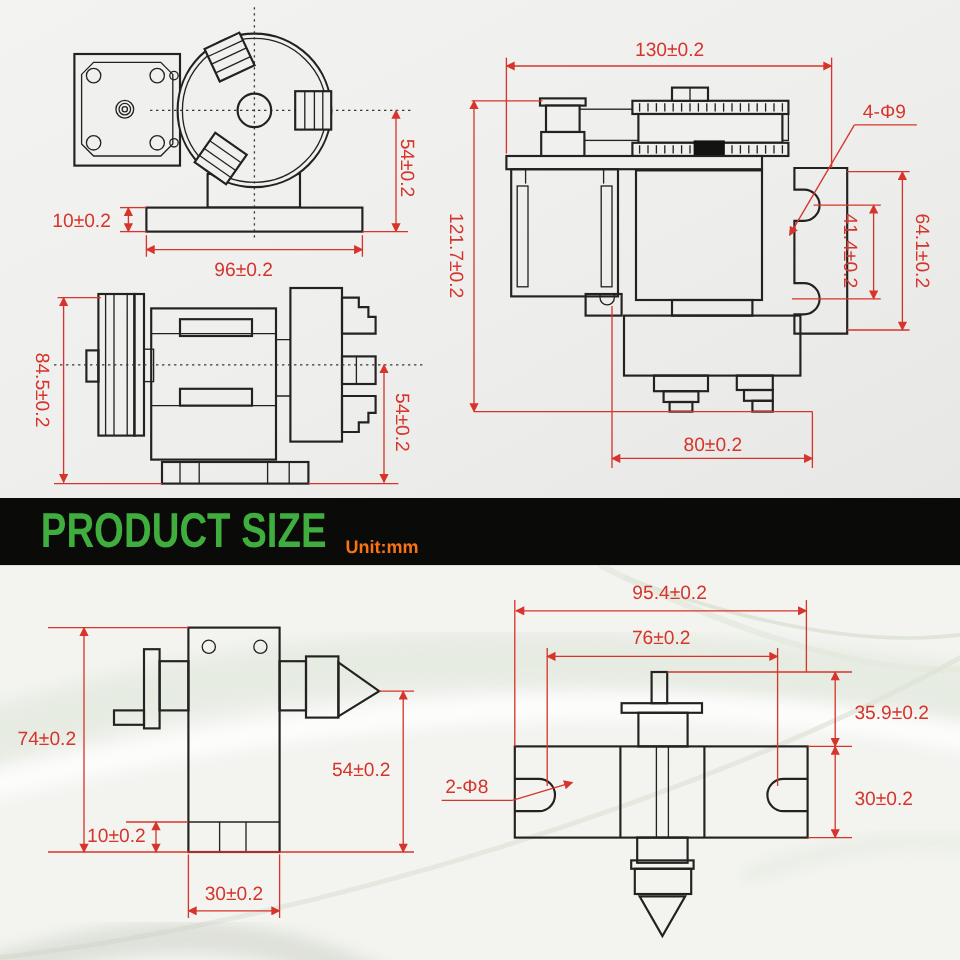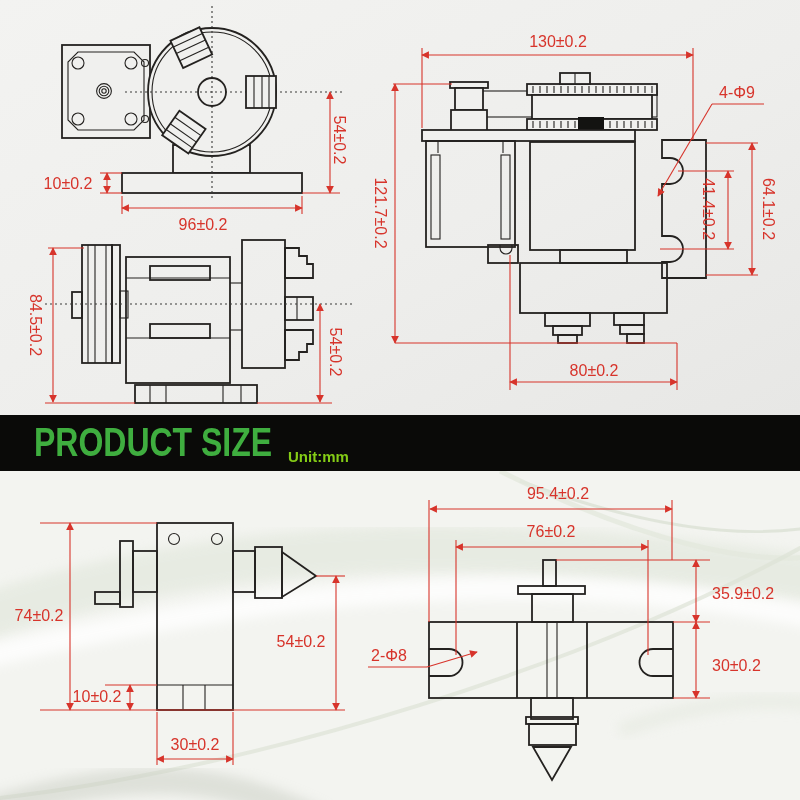--- a/index.html
+++ b/index.html
@@ -3,21 +3,21 @@
 <meta charset="utf-8">
 <style>
   html,body{margin:0;padding:0;background:#dcdcda;}
   #page{position:relative;width:800px;height:800px;overflow:hidden;
         font-family:"Liberation Sans",sans-serif;background:#efefed;}
   #top-svg{position:absolute;left:0;top:0;}
   #banner{position:absolute;left:0;top:415px;width:800px;height:56px;background:#0a0a08;}
   #banner .title{position:absolute;left:34px;top:4px;display:inline-block;
         font-size:41px;font-weight:900;letter-spacing:0px;color:#3fae3f;
         transform:scaleX(0.78);transform-origin:left center;white-space:nowrap;}
-  #banner .unit{position:absolute;left:288px;top:33px;font-size:15px;font-weight:bold;color:#84cc16;}
+  #banner .unit{position:absolute;left:288px;top:33px;font-size:15px;font-weight:bold;color:#f97316;}
   
   .ln{stroke:#242220;stroke-width:1.8;fill:none;}
   .lnf{stroke:#242220;stroke-width:1.8;fill:#f0f0ee;}
   .lnt{stroke:#242220;stroke-width:1.1;fill:none;}
   .cl{stroke:#3a3a38;stroke-width:1.1;fill:none;stroke-dasharray:2 3;}
   .dim{stroke:#d7342b;stroke-width:1.1;fill:none;}
   .dt{fill:#d7342b;font-size:16px;font-family:"Liberation Sans",sans-serif;}
 </style>
 </head>
 <body>

